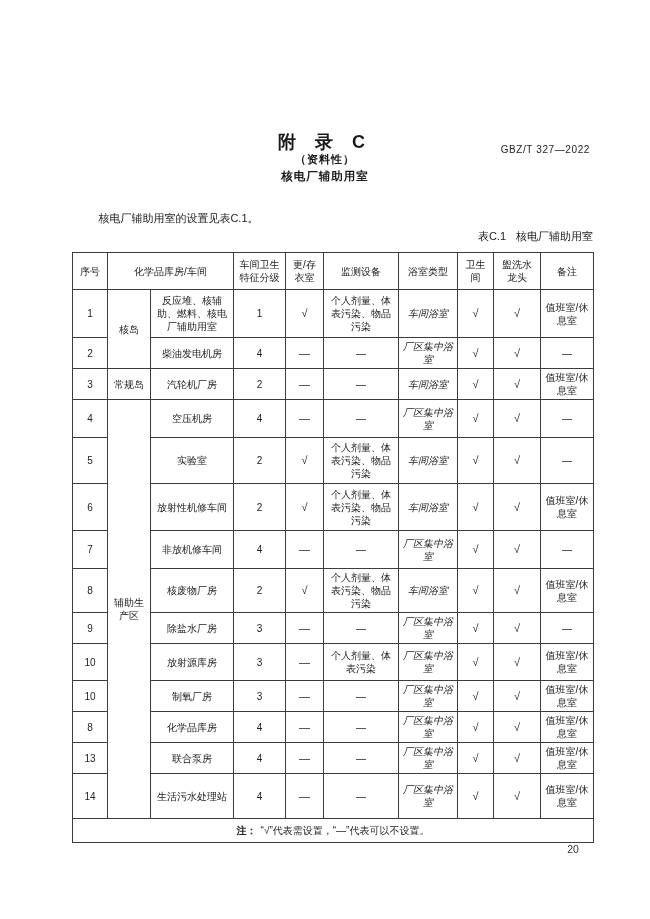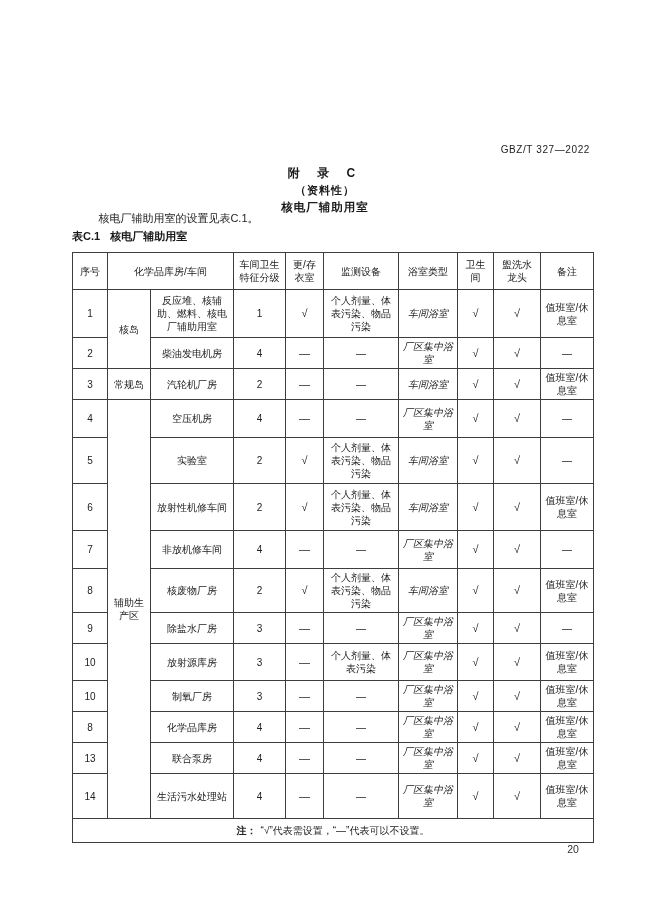--- a/index.html
+++ b/index.html
@@ -5,32 +5,32 @@
   html,body { margin:0; padding:0; background:#ffffff; }
   body { font-family:"Liberation Sans","DejaVu Sans",sans-serif; color:#1c1c1c; }
   .sheet { position:relative; width:650px; height:919px; background:#ffffff; overflow:hidden; }
 
   .doc-number {
     position:absolute; top:96px; right:60px;
     font-size:10px; letter-spacing:0.6px; color:#222;margin-top:48px;
   }
 
   .heading { position:absolute; top:133px; left:0; width:650px; text-align:center; font-weight:bold; color:#1a1a1a; }
-  .heading .h1 { font-size:12px; letter-spacing:7px; line-height:18px;margin-top:31px; }
+  .heading .h1 { font-size:18px; letter-spacing:7px; line-height:18px; }
   .heading .h2 { font-size:11px; line-height:17px; letter-spacing:1px; }
   .heading .h3 { font-size:11.5px; line-height:17px; letter-spacing:1px; }
 
   .intro {
     position:absolute; top:200px; left:72px; width:521px;
     font-size:11px; line-height:15px; text-indent:2.4em; color:#222;
   }
 
   .caption {
     position:absolute; top:229px; left:72px; width:521px;
-    text-align:left; font-weight:bold; font-size:11px; color:#1a1a1a;
+    text-align:right; font-weight:normal; font-size:11px; color:#1a1a1a;
   }
   .caption .cap-label { margin-right:10px; }
 
   table.aux {
     position:absolute; top:252px; left:72px; width:521px;
     border-collapse:collapse; table-layout:fixed;
     font-size:10px; color:#222;
   }
   table.aux th, table.aux td {
     border:1px solid #3d3d3d;

